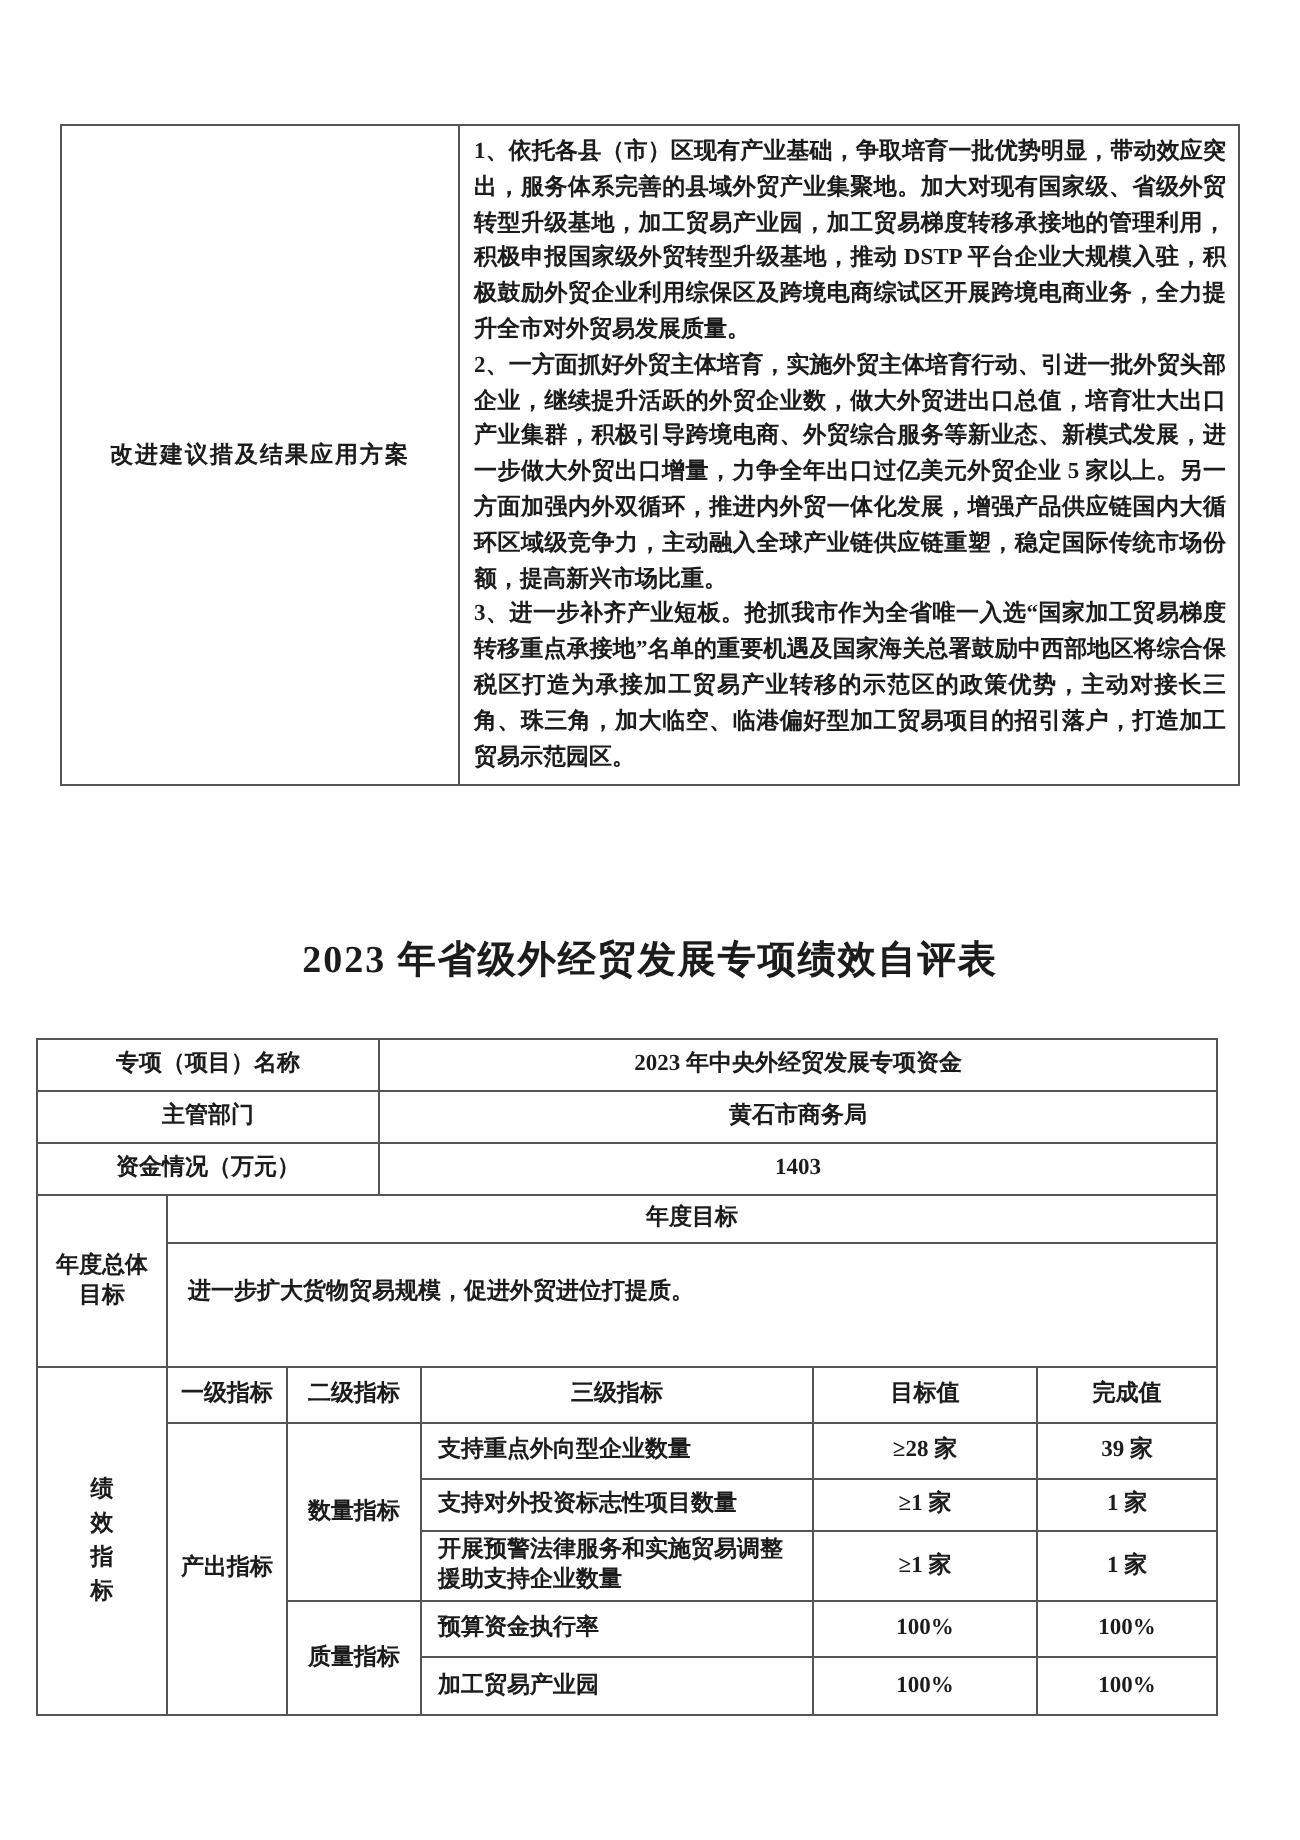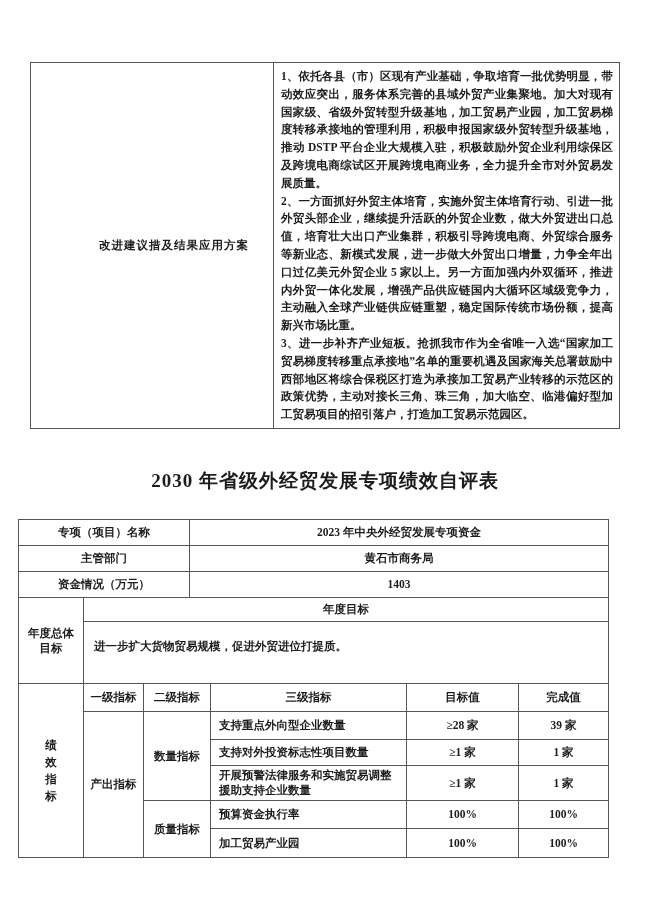--- a/index.html
+++ b/index.html
@@ -23,21 +23,20 @@
     color: #1c1c1c;
     overflow: hidden;
     font-weight: bold;
   }
 
   
   .t1 { position: absolute; left: 30px; top: 62px; width: 590px; }
   .t1 .label-cell {
     width: 198px;
     letter-spacing: 1px;
-    padding-left: 44px;
   }
   .t1 .content-cell {
     vertical-align: top;
     text-align: left;
     padding: 5px 6px 4px 7px;
     height: 320px;
   }
   .t1 p {
     margin: 0;
     text-align: justify;
@@ -98,21 +97,21 @@
       <td class="label-cell">改进建议措及结果应用方案</td>
       <td class="content-cell">
         <p>1、依托各县（市）区现有产业基础，争取培育一批优势明显，带动效应突出，服务体系完善的县域外贸产业集聚地。加大对现有国家级、省级外贸转型升级基地，加工贸易产业园，加工贸易梯度转移承接地的管理利用，积极申报国家级外贸转型升级基地，推动 DSTP 平台企业大规模入驻，积极鼓励外贸企业利用综保区及跨境电商综试区开展跨境电商业务，全力提升全市对外贸易发展质量。</p>
         <p>2、一方面抓好外贸主体培育，实施外贸主体培育行动、引进一批外贸头部企业，继续提升活跃的外贸企业数，做大外贸进出口总值，培育壮大出口产业集群，积极引导跨境电商、外贸综合服务等新业态、新模式发展，进一步做大外贸出口增量，力争全年出口过亿美元外贸企业 5 家以上。另一方面加强内外双循环，推进内外贸一体化发展，增强产品供应链国内大循环区域级竞争力，主动融入全球产业链供应链重塑，稳定国际传统市场份额，提高新兴市场比重。</p>
         <p>3、进一步补齐产业短板。抢抓我市作为全省唯一入选“国家加工贸易梯度转移重点承接地”名单的重要机遇及国家海关总署鼓励中西部地区将综合保税区打造为承接加工贸易产业转移的示范区的政策优势，主动对接长三角、珠三角，加大临空、临港偏好型加工贸易项目的招引落户，打造加工贸易示范园区。</p>
       </td>
     </tr>
   </tbody>
     </table>
 
-  <div class="doc-title">2030 年省级外经贸发展专项绩效自评表</div>
+  <div class="doc-title">2023 年省级外经贸发展专项绩效自评表</div>
 
   <table class="t2">
     <colgroup>
       <col style="width:65px">
       <col style="width:60px">
       <col style="width:46px">
       <col style="width:21px">
       <col style="width:196px">
       <col style="width:112px">
       <col style="width:90px">

